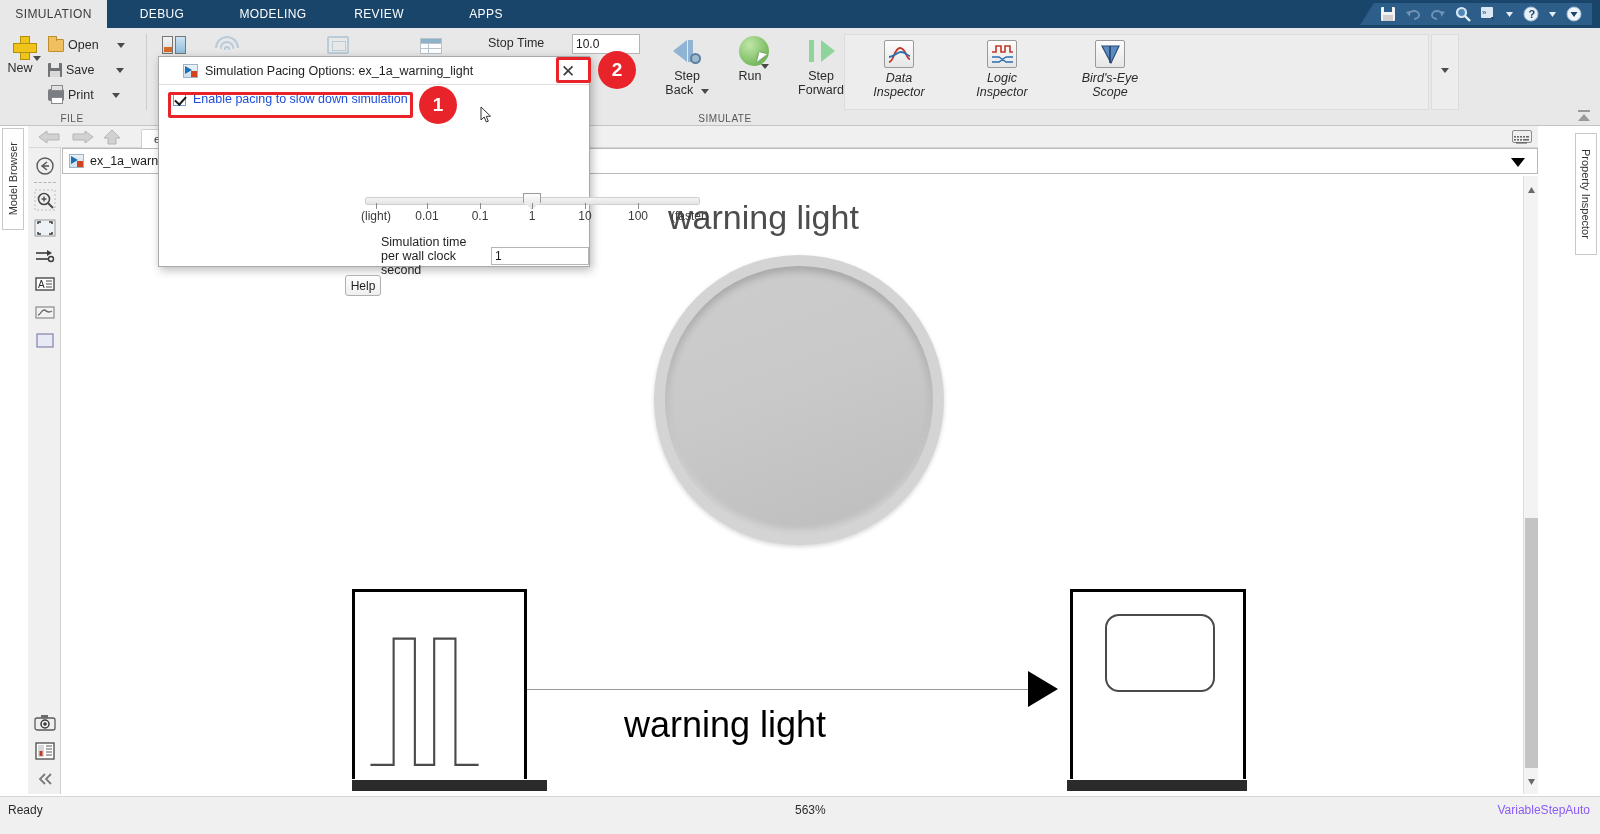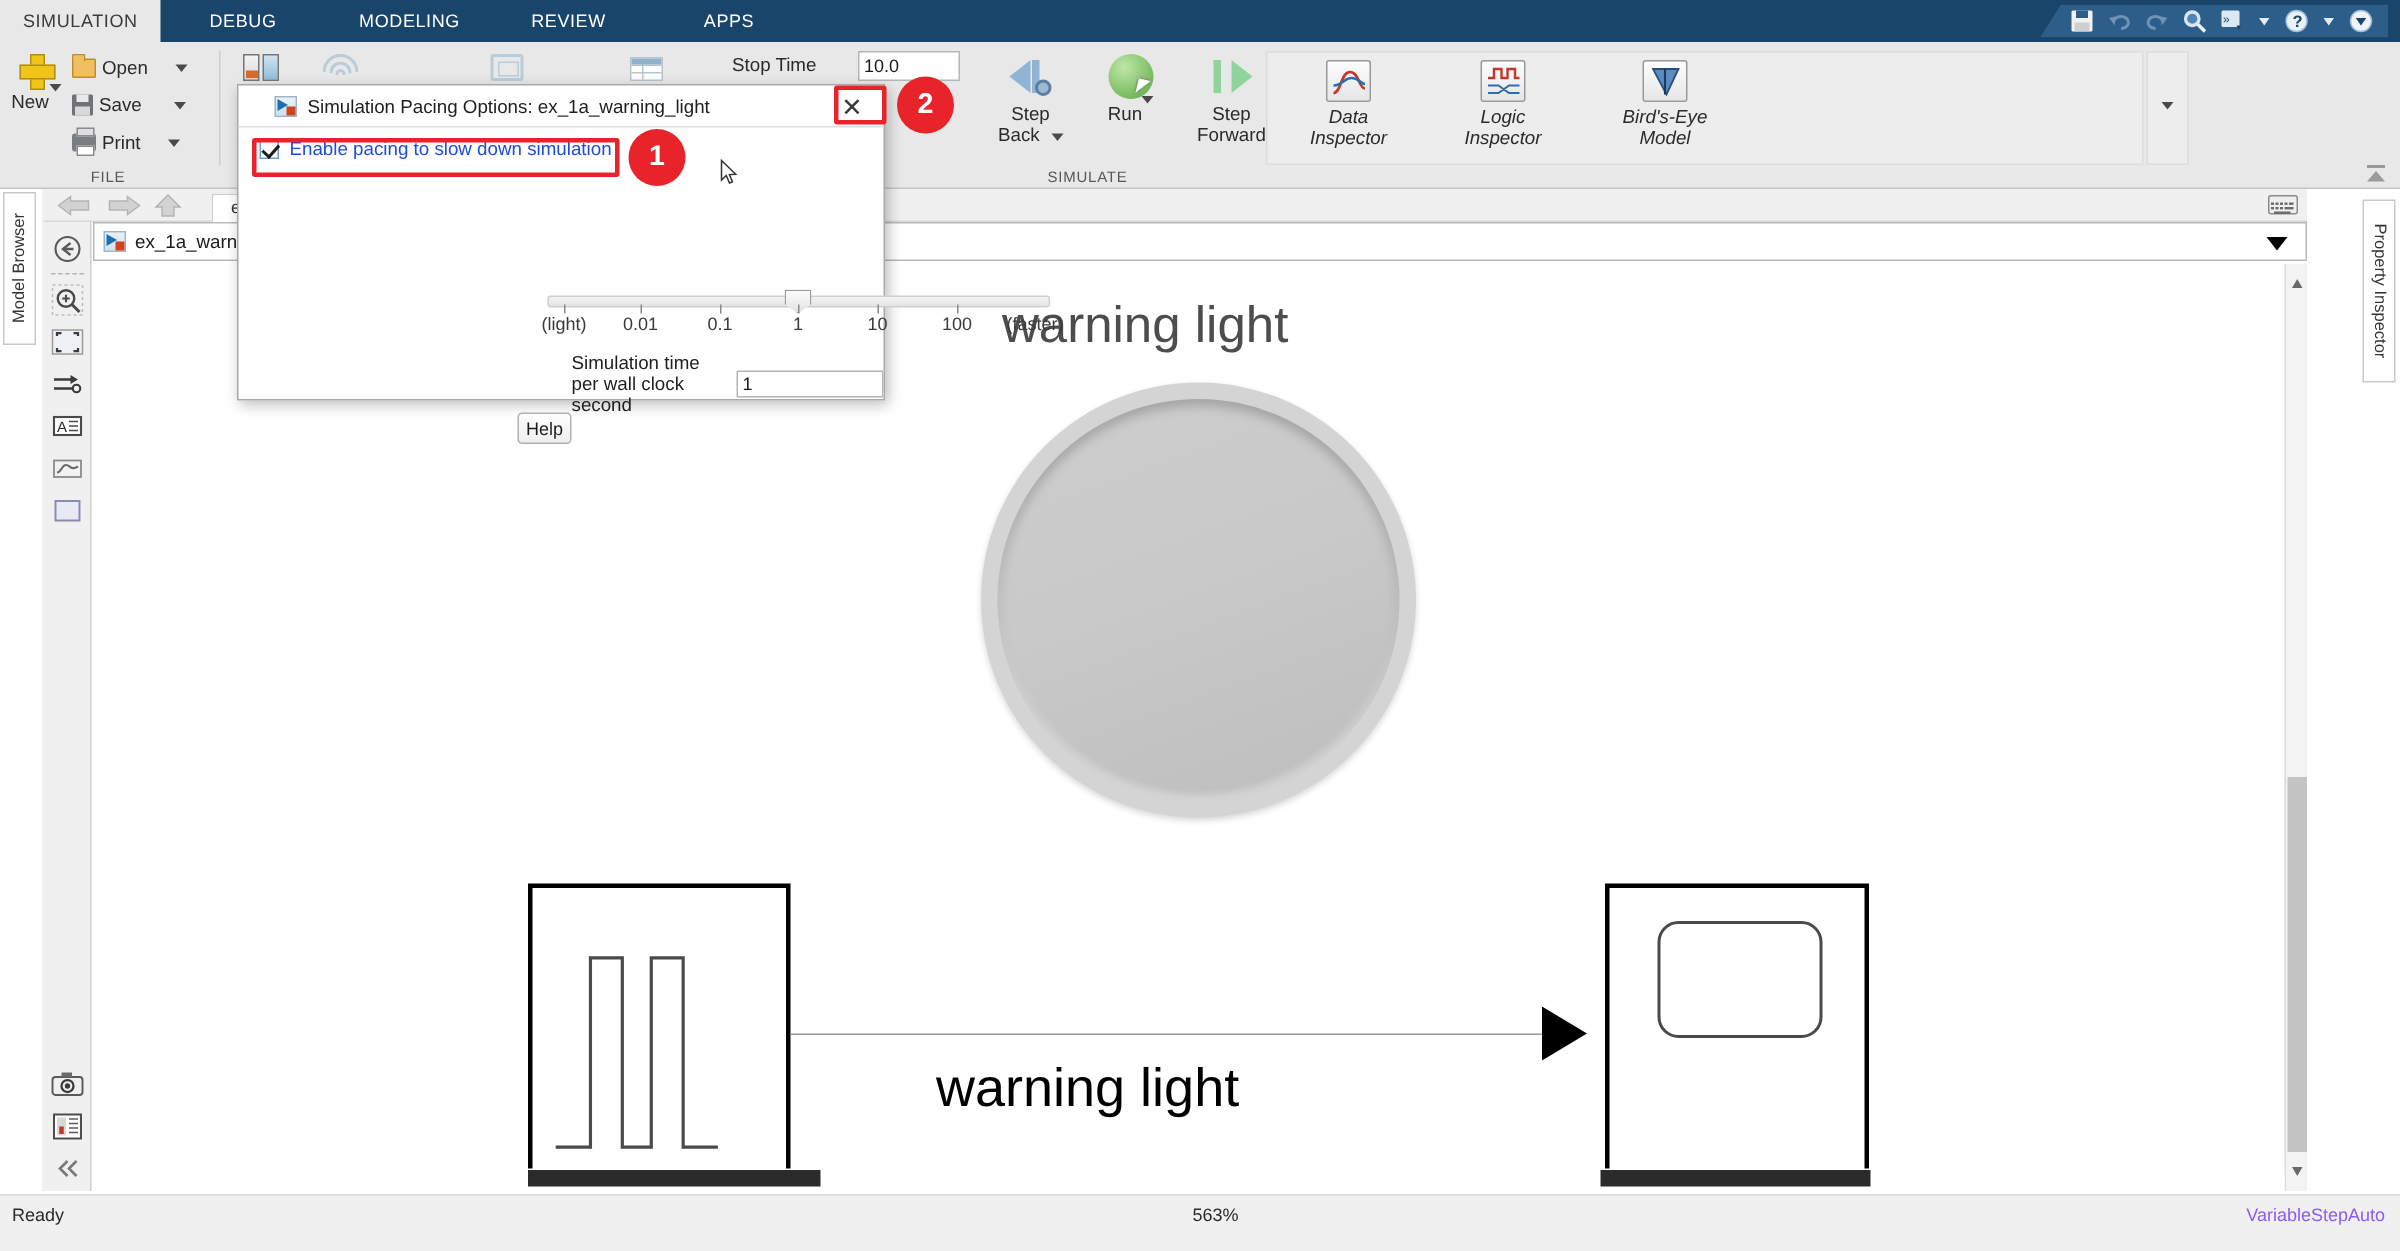--- a/index.html
+++ b/index.html
@@ -496,21 +496,21 @@
         <span>Inspector</span>
       </div>
       <div class="bigbtn" style="left:216px;top:12px;width:100px;">
         <span class="ic ic-box">
           <svg width="25" height="23" viewBox="0 0 25 23">
               <path d="M4 3 L21 3 L13 20 Z" fill="#5b8bc0" stroke="#2b4f7a" stroke-width="1.2"></path>
               <path d="M12 3 L12 20" stroke="#1b3a60" stroke-width="1.4"></path>
             </svg>
         </span>
         <span>Bird's-Eye</span><br>
-        <span>Model</span>
+        <span>Scope</span>
       </div>
       <div style="position:absolute;left:587px;top:6px;width:28px;height:76px;border:1px solid #dcdcdc;background:#ededed;"></div>
       <div class="caret" style="position:absolute;left:597px;top:40px;"></div>
     </div>
 
     <div style="position:absolute;right:6px;bottom:3px;width:20px;height:14px;">
       <svg width="20" height="14" viewBox="0 0 20 14">
           <rect x="4" y="2" width="12" height="2" fill="#9a9a9a"></rect>
           <path d="M10 6 L16 13 L4 13 Z" fill="#9a9a9a"></path>
         </svg>

